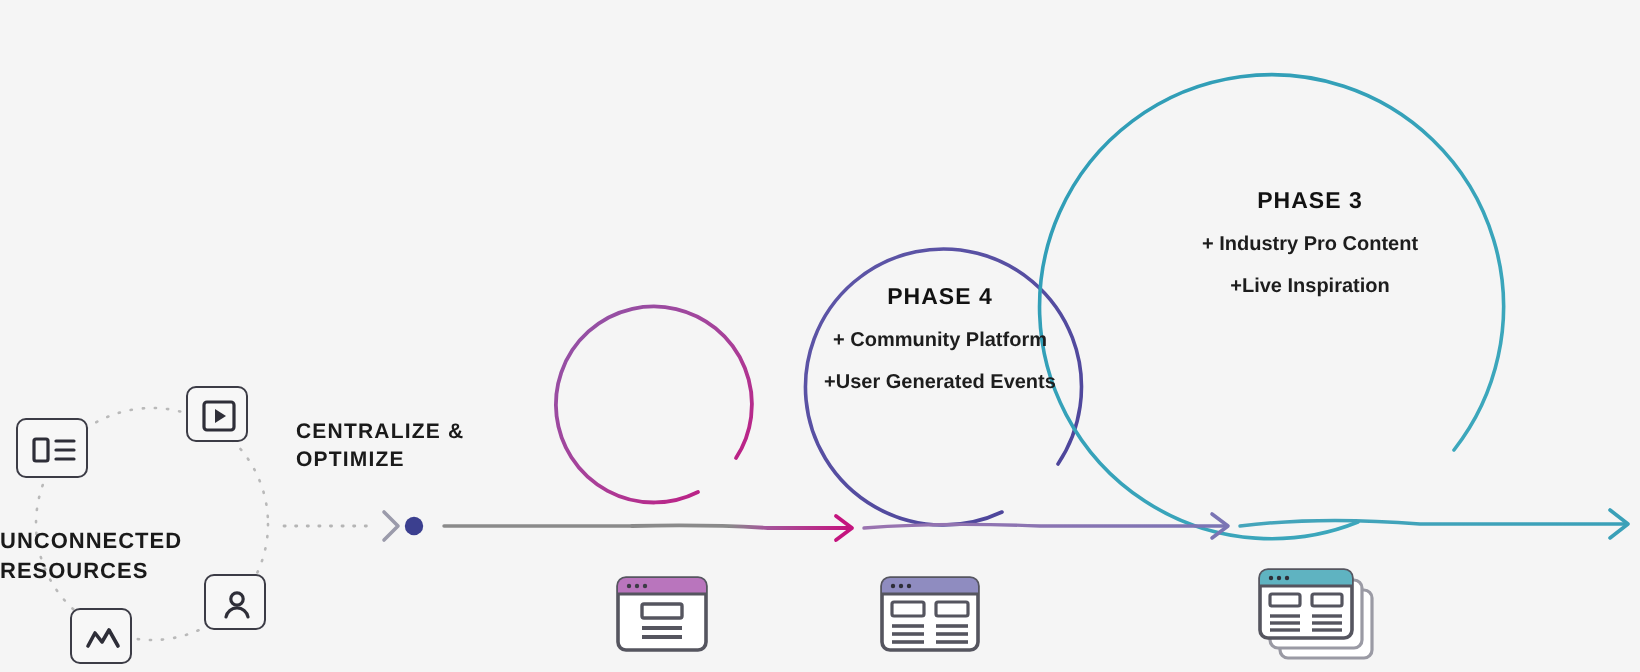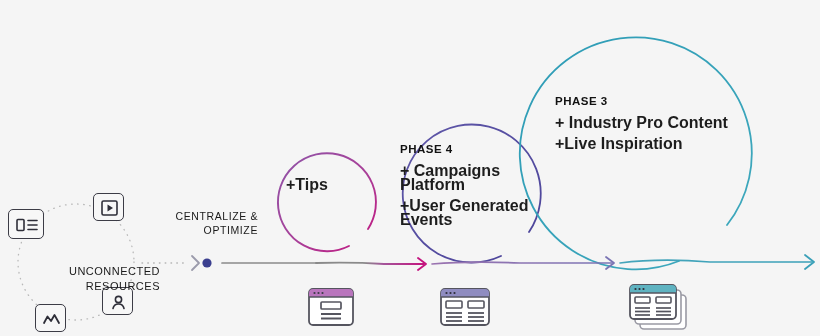--- a/index.html
+++ b/index.html
@@ -18,22 +18,22 @@
   #svg-layer {
     position: absolute;
     left: 0;
     top: 0;
     width: 820px;
     height: 336px;
   }
   .txt {
     position: absolute;
     color: #1a1a1a;
-    font-weight: normal;
-    text-align: right;
+    font-weight: bold;
+    text-align: left;
     white-space: nowrap;
     letter-spacing: 0.2px;
   }
 
   
   #unconnected-label {
     left: 0px;
     top: 243px;
     width: 160px;
     font-size: 11px;
@@ -48,33 +48,33 @@
     width: 110px;
     font-size: 10.5px;
     line-height: 14px;
     letter-spacing: 0.6px;
     white-space: normal;
   }
 
   
   .phase-block {
     position: absolute;
-    text-align: left;
+    text-align: center;
     color: #141414;
   }
   .phase-title {
     font-weight: bold;
     font-size: 11.5px;
     letter-spacing: 0.5px;
     margin-bottom: 9px;
     color: #121212;
   }
   .phase-item {
     font-weight: bold;
-    font-size: 16px;
+    font-size: 10px;
     line-height: 14px;
     margin-bottom: 7px;
     color: #1d1d1d;
   }
   .phase-item:last-child { margin-bottom: 0; }
 
   #phase1-block { left: 286px; top: 178px; width: 98px; }
   #phase2-block { left: 400px; top: 143px; width: 140px; }
   #phase3-block { left: 555px; top: 95px; width: 200px; }
 
@@ -180,26 +180,25 @@
     <svg viewBox="0 0 31 28" width="31" height="28">
       <path d="M 8 18 L 11.5 11.5 L 15 16 L 18.5 10 L 23 18" fill="none" stroke="#2e2e38" stroke-width="1.8" stroke-linecap="round" stroke-linejoin="round"></path>
     </svg>
   </div>
 
   <div class="txt" id="unconnected-label">UNCONNECTED RESOURCES</div>
 
   <div class="txt" id="centralize-label">CENTRALIZE &amp; OPTIMIZE</div>
 
   <div class="phase-block" id="phase1-block">
-    <div class="phase-item">+Tips</div>
   </div>
 
   <div class="phase-block" id="phase2-block">
     <div class="phase-title">PHASE 4</div>
-    <div class="phase-item">+ Campaigns Platform</div>
+    <div class="phase-item">+ Community Platform</div>
     <div class="phase-item">+User Generated Events</div>
   </div>
 
   <div class="phase-block" id="phase3-block">
     <div class="phase-title">PHASE 3</div>
     <div class="phase-item">+ Industry Pro Content</div>
     <div class="phase-item">+Live Inspiration</div>
   </div>
 
   <div class="win-icon" style="left:305px; top:285px; width:52px; height:44px;">

